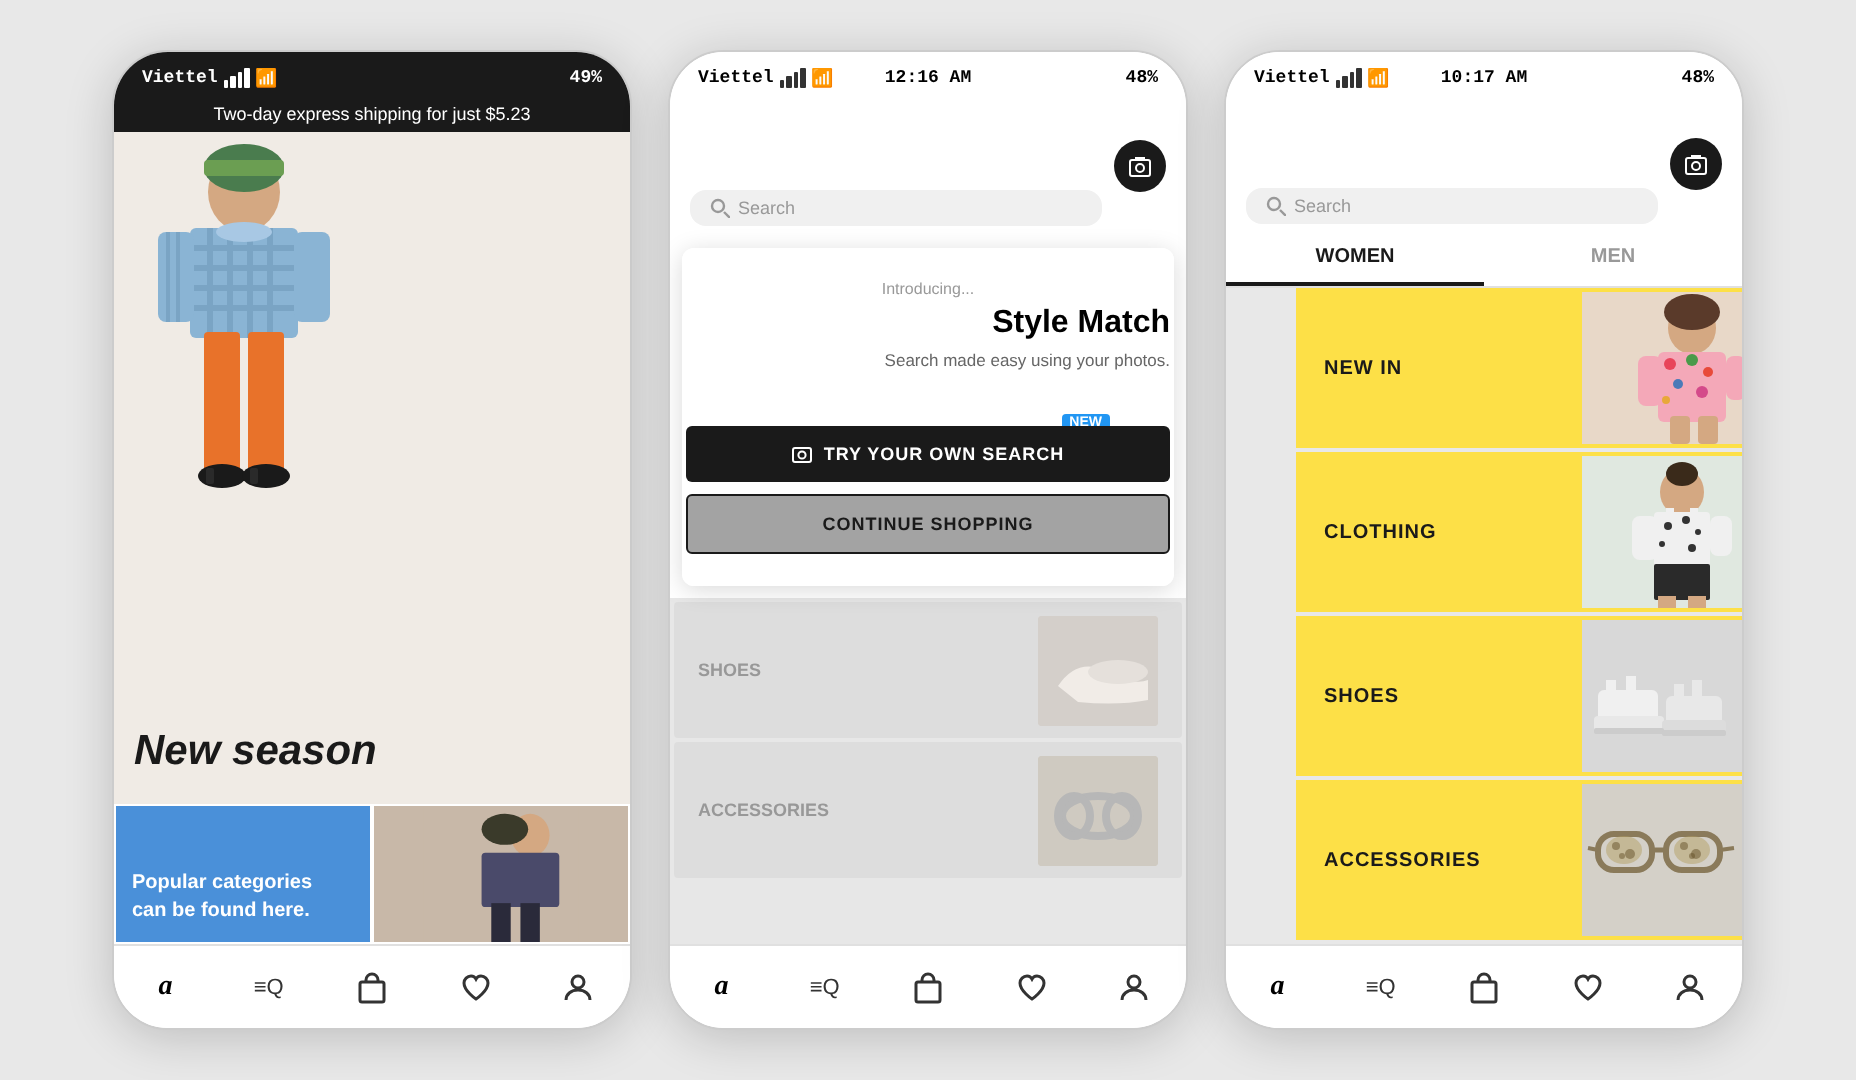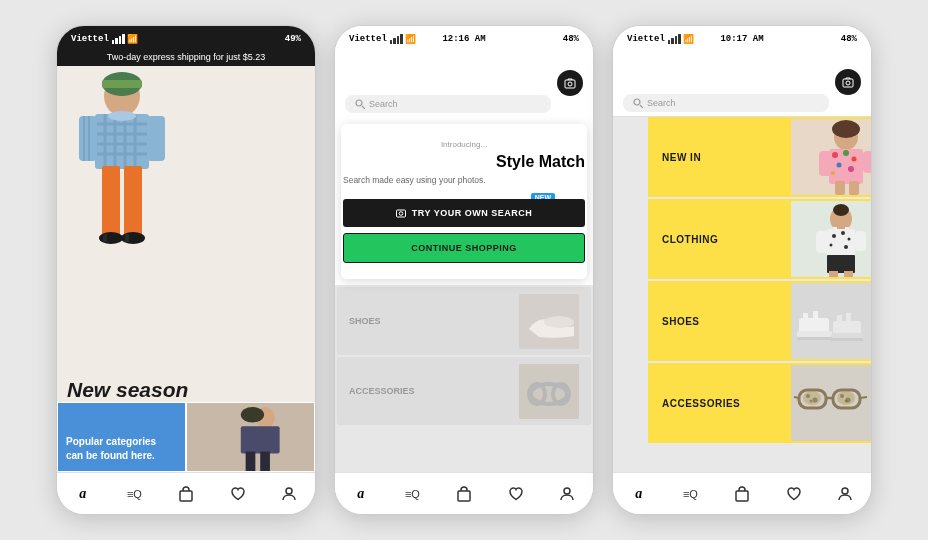--- a/index.html
+++ b/index.html
@@ -145,21 +145,21 @@
       background: rgba(255,255,255,0.97);
       margin: 6px;
       border-radius: 6px;
       padding: 16px 2px;
       box-shadow: 0 2px 12px rgba(0,0,0,0.15);
       z-index: 10;
       position: relative;
     }
     .modal-intro { font-size: 8px; color: #999; text-align: center; margin-bottom: 4px; }
     .modal-title { font-size: 16px; font-weight: 700; text-align: right; margin-bottom: 4px; }
-    .modal-desc { font-size: 8.5px; color: #666; text-align: left; margin-bottom: 14px; }
+    .modal-desc { font-size: 8.5px; color: #666; text-align: right; margin-bottom: 28px; }
     .btn-try {
       background: #1a1a1a;
       color: #fff;
       border: none;
       border-radius: 3px;
       padding: 9px 14px;
       width: 100%;
       font-size: 9px;
       font-weight: 700;
       letter-spacing: 0.5px;
@@ -175,21 +175,21 @@
       color: #fff;
       font-size: 7px;
       font-weight: 700;
       padding: 1px 4px;
       border-radius: 2px;
       position: absolute;
       top: -6px;
       right: 30px;
     }
     .btn-continue {
-      background: #22c55e;
+      background: #a3a3a3;
       color: #1a1a1a;
       border: 1.5px solid #1a1a1a;
       border-radius: 3px;
       padding: 9px 14px;
       width: 100%;
       font-size: 9px;
       font-weight: 700;
       letter-spacing: 0.5px;
     }
     .phone2 .blurred-list {
@@ -337,21 +337,21 @@
           <rect x="45" y="100" width="18" height="70" fill="#e8722a" rx="2"></rect>
           <rect x="67" y="100" width="18" height="70" fill="#e8722a" rx="2"></rect>
 
           <ellipse cx="54" cy="172" rx="12" ry="6" fill="#1a1a1a"></ellipse>
           <ellipse cx="76" cy="172" rx="12" ry="6" fill="#1a1a1a"></ellipse>
 
           <rect x="46" y="168" width="4" height="8" fill="#2a2a2a" rx="1"></rect>
           <rect x="68" y="168" width="4" height="8" fill="#2a2a2a" rx="1"></rect>
         </svg>
 
-        <div style="position:absolute;bottom:0;left:10px;z-index:2;">
+        <div style="position:absolute;bottom:14px;left:10px;z-index:2;">
           <span style="font-size:21px;font-weight:800;color:#1a1a1a;font-style:italic;">New season</span>
         </div>
       </div>
 
       <div class="categories-row">
         <div class="cat-item blue">
           <span class="cat-label" style="color:#fff;font-size:10px;line-height:1.4;">Popular categories<br>can be found here.</span>
         </div>
         <div class="cat-item" style="background:#c8b8a8;overflow:hidden;position:relative;">
           <svg viewBox="0 0 80 70" style="width:100%;height:100%;">
@@ -523,20 +523,22 @@
         <div class="camera-btn">
           <svg width="12" height="12" viewBox="0 0 12 12">
               <rect x="1" y="3" width="10" height="8" rx="1" fill="none" stroke="#fff" stroke-width="1"></rect>
               <circle cx="6" cy="7" r="2" fill="none" stroke="#fff" stroke-width="1"></circle>
               <path d="M4 3V2h4v1" fill="none" stroke="#fff" stroke-width="1"></path>
             </svg>
         </div>
       </div>
 
       <div class="tabs-row">
+        <div class="tab-item active">WOMEN</div>
+        <div class="tab-item">MEN</div>
       </div>
 
       <div class="category-list">
 
         <div class="cat-row">
           <span class="cat-row-label">NEW IN</span>
           <div class="cat-row-thumb">
             <svg viewBox="0 0 80 76" width="80" height="76">
               <rect x="0" y="0" width="80" height="76" fill="#e8d8c8"></rect>
 

